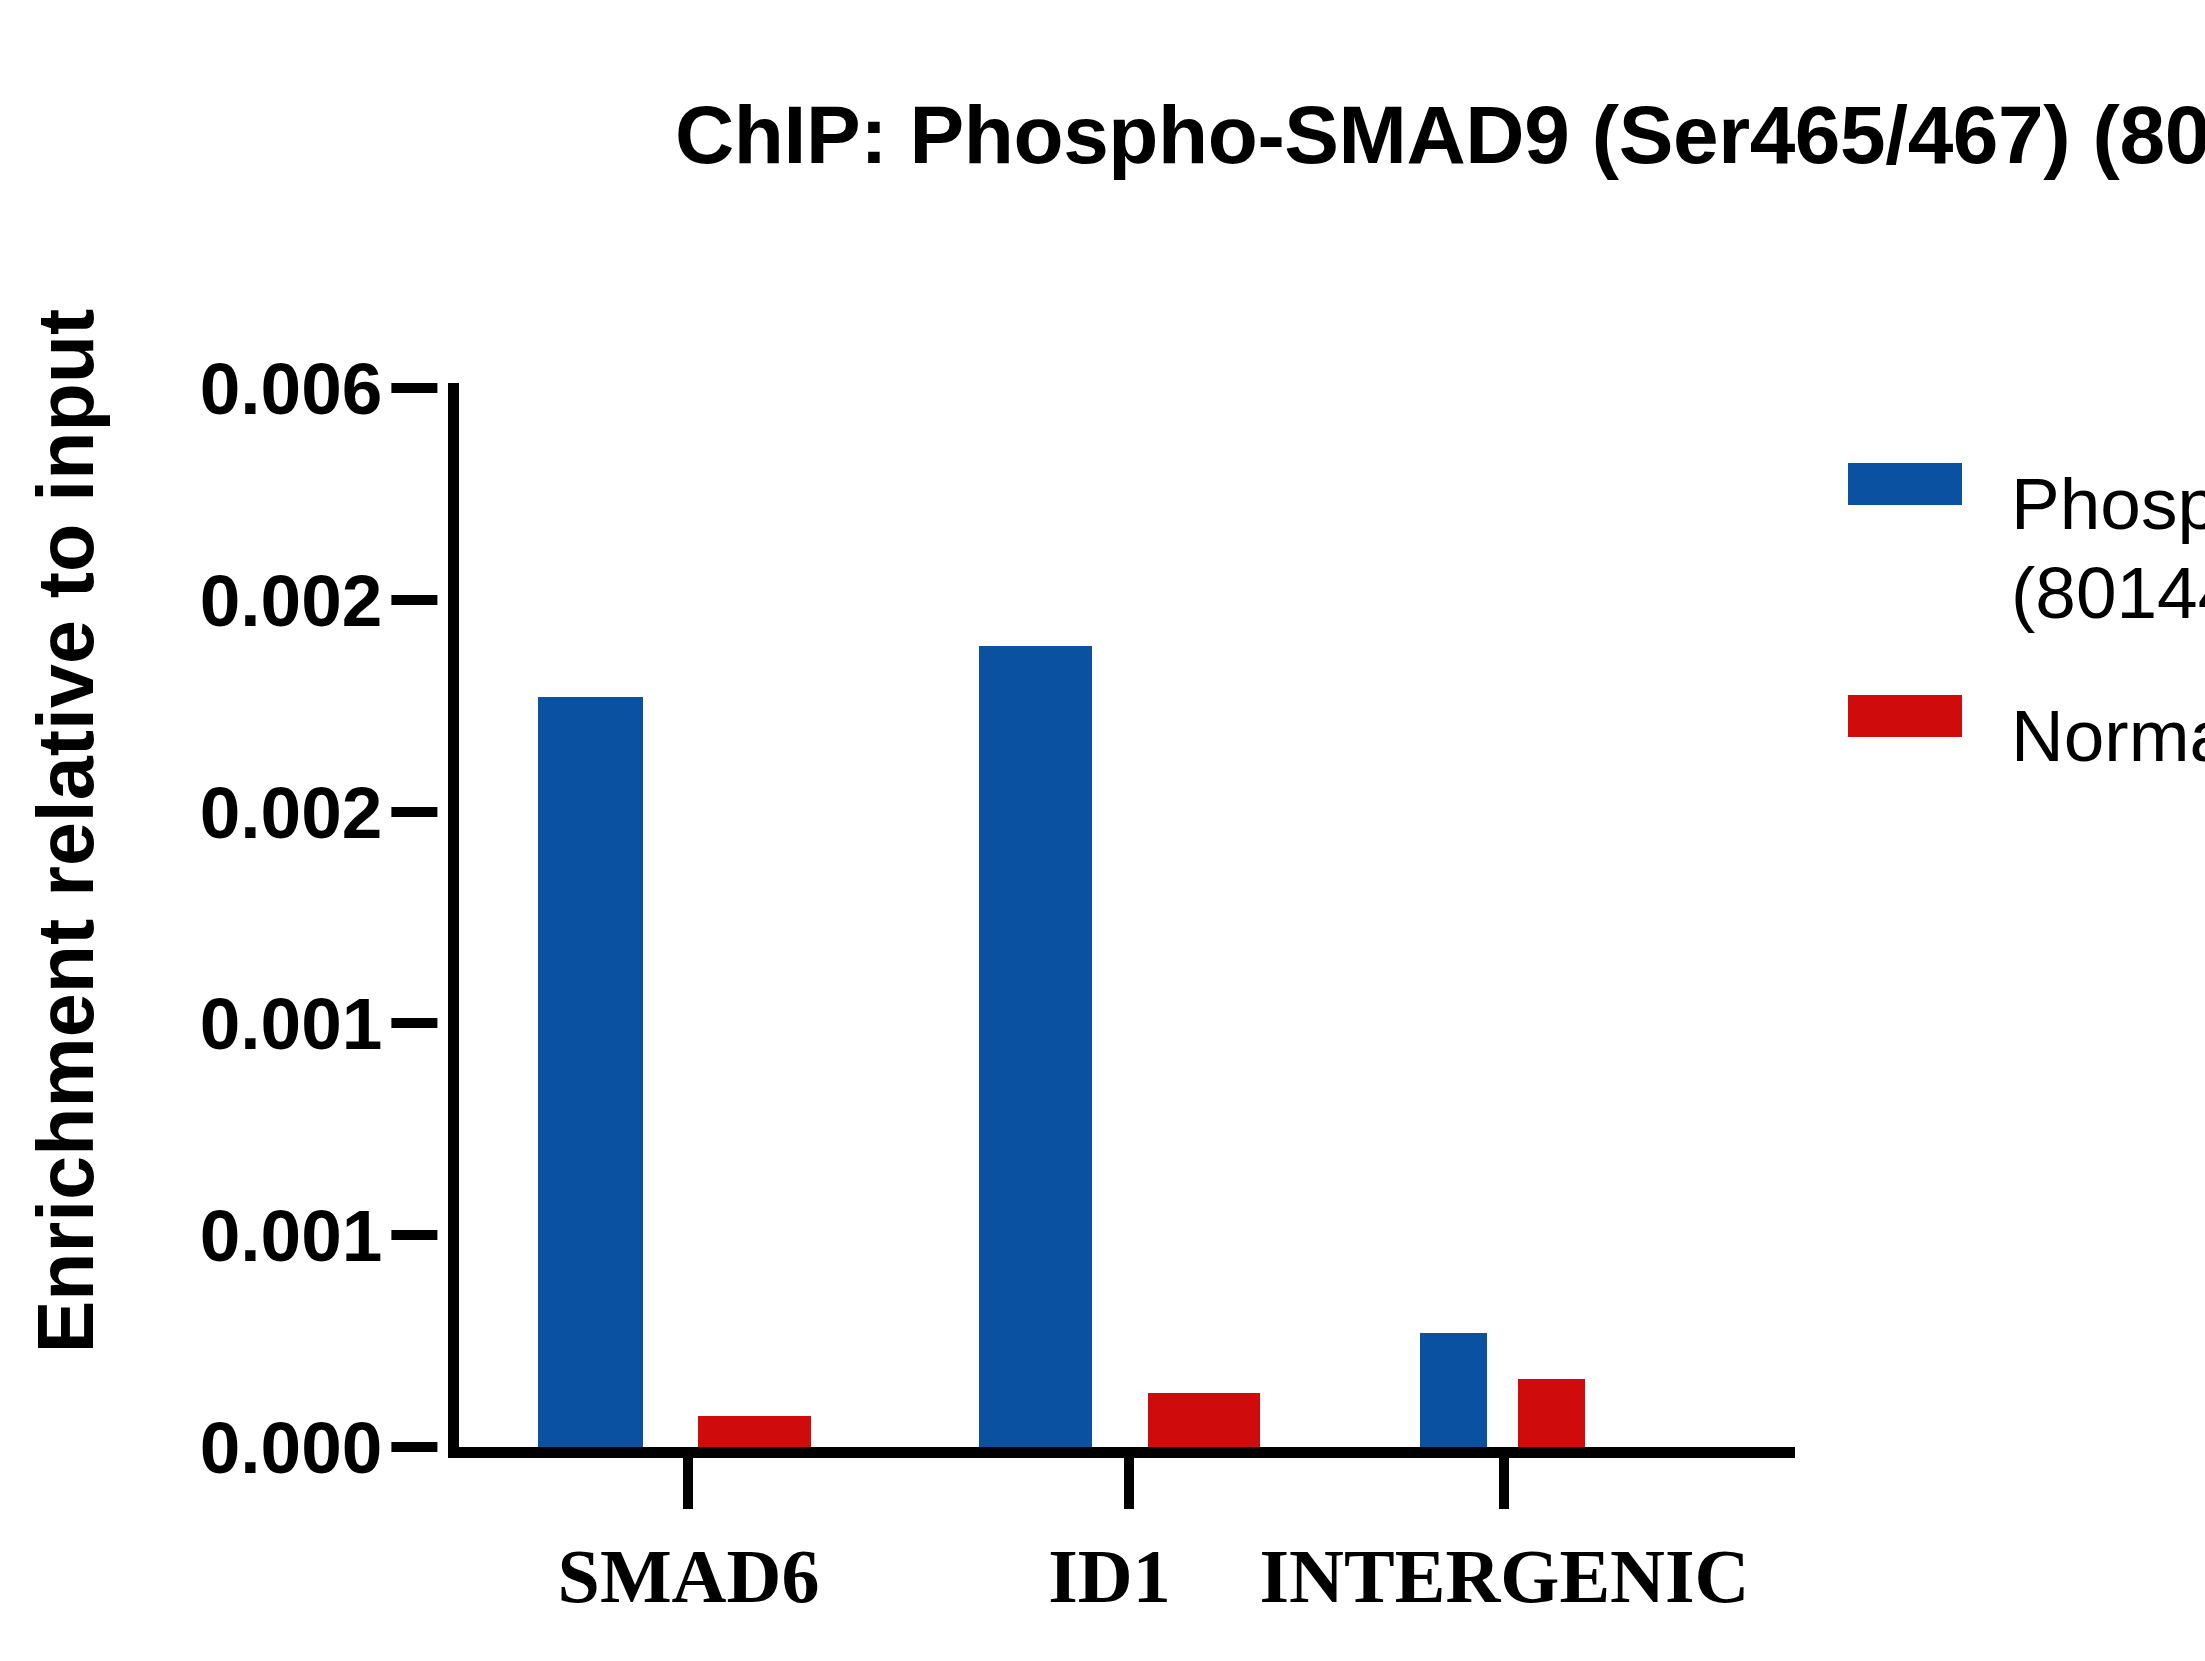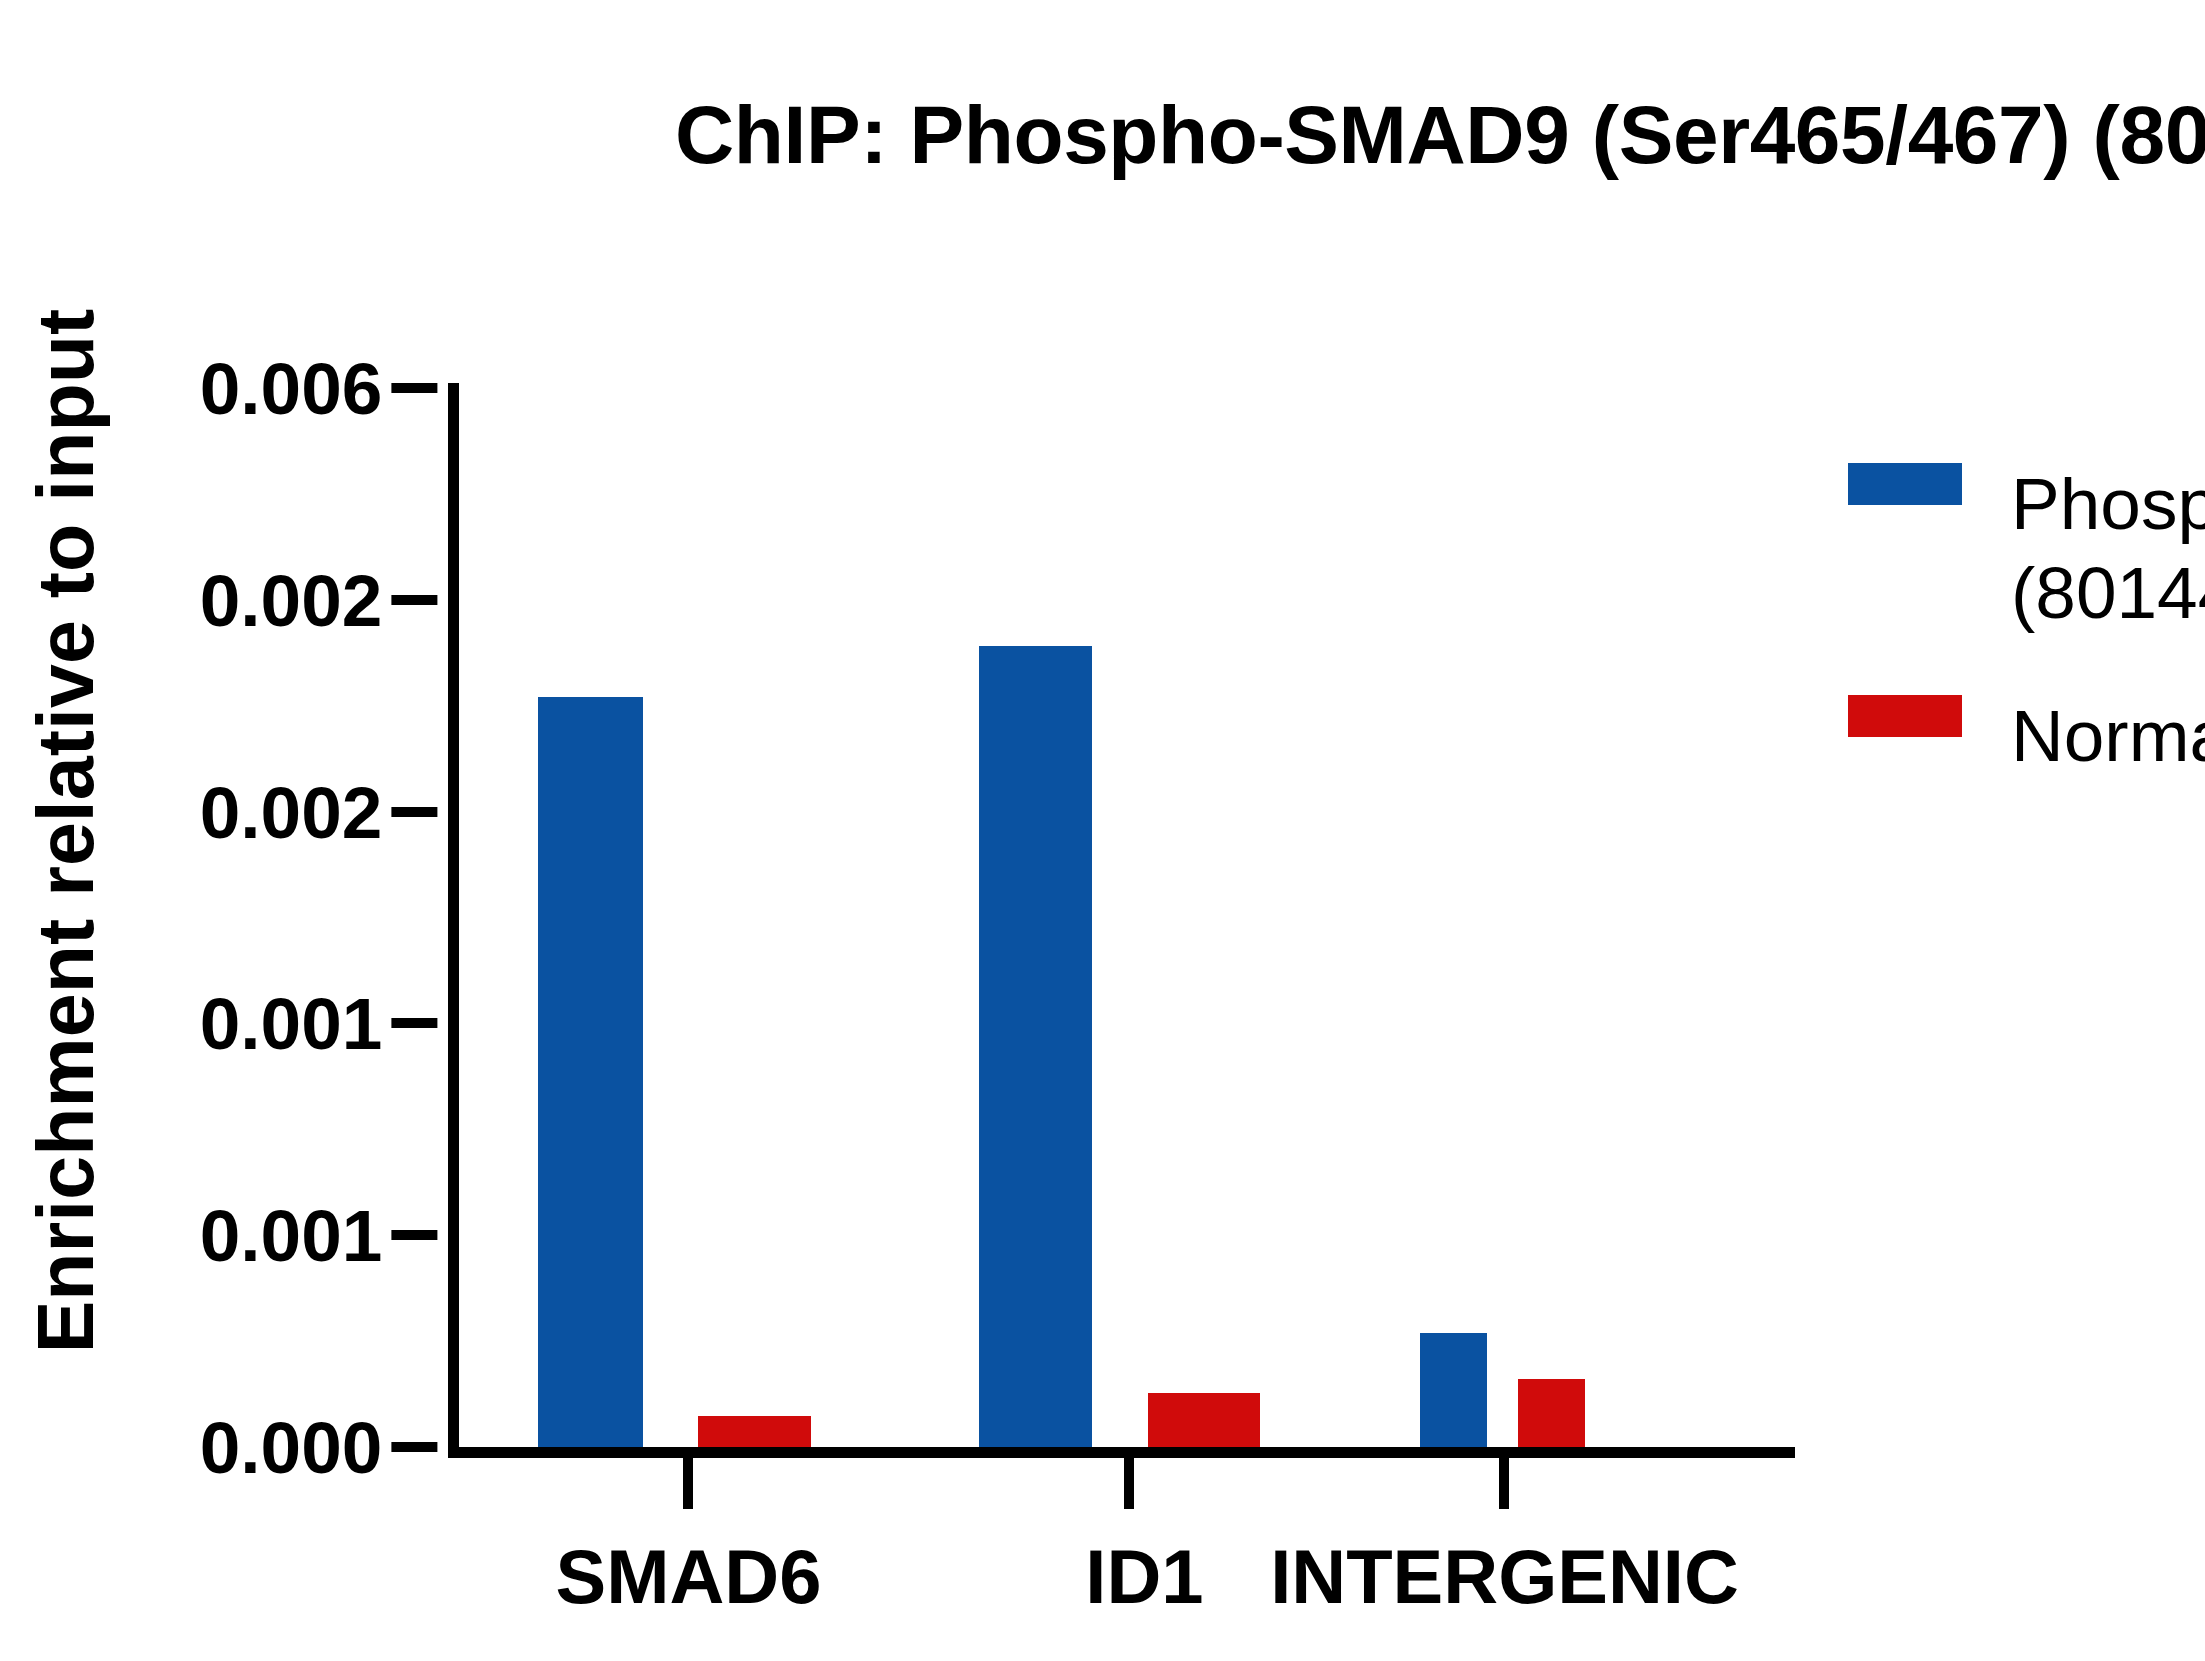--- a/index.html
+++ b/index.html
@@ -117,21 +117,21 @@
   }
   .xtick-label {
     position: absolute;
     top: 1145px;
     width: 617px;
     text-align: center;
     font-size: 76px;
     font-weight: bold;
     color: #000000;
     white-space: nowrap;
-    font-family: Liberation Sans, sans-serif;
+    font-family: Liberation Serif, serif;
   }
 
   .bar {
     position: absolute;
     bottom: 0;
   }
 
   
   #legend {
     position: absolute;
@@ -197,21 +197,21 @@
         </div>
         <div class="ytick-row" style="top: 0px;">
           <div class="ytick-mark"></div>
           <div class="ytick-label">0.006</div>
         </div>
       </div>
     <div id="xticks">
         <div class="xtick-mark" style="left: 224px;"></div>
         <div class="xtick-label" style="left: -79px;">SMAD6</div>
         <div class="xtick-mark" style="left: 665px;"></div>
-        <div class="xtick-label" style="left: 377px;">ID1</div>
+        <div class="xtick-label" style="left: 342px;">ID1</div>
         <div class="xtick-mark" style="left: 1040px;"></div>
         <div class="xtick-label" style="left: 737px;">INTERGENIC</div>
       </div>
     <div id="bars">
         <div class="bar" style="left: 79px; width: 105px; height: 750px; background: rgb(10, 82, 161);"></div>
         <div class="bar" style="left: 239px; width: 113px; height: 31px; background: rgb(208, 11, 11);"></div>
         <div class="bar" style="left: 520px; width: 113px; height: 801px; background: rgb(10, 82, 161);"></div>
         <div class="bar" style="left: 689px; width: 112px; height: 54px; background: rgb(208, 11, 11);"></div>
         <div class="bar" style="left: 961px; width: 67px; height: 114px; background: rgb(10, 82, 161);"></div>
         <div class="bar" style="left: 1059px; width: 67px; height: 68px; background: rgb(208, 11, 11);"></div>

